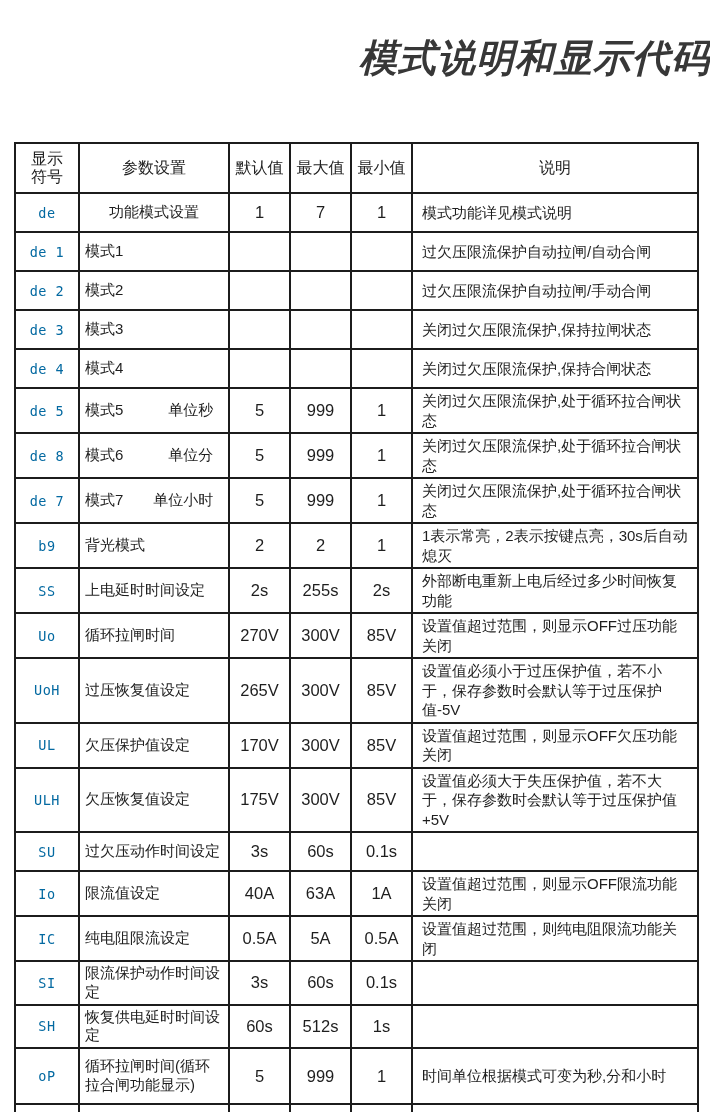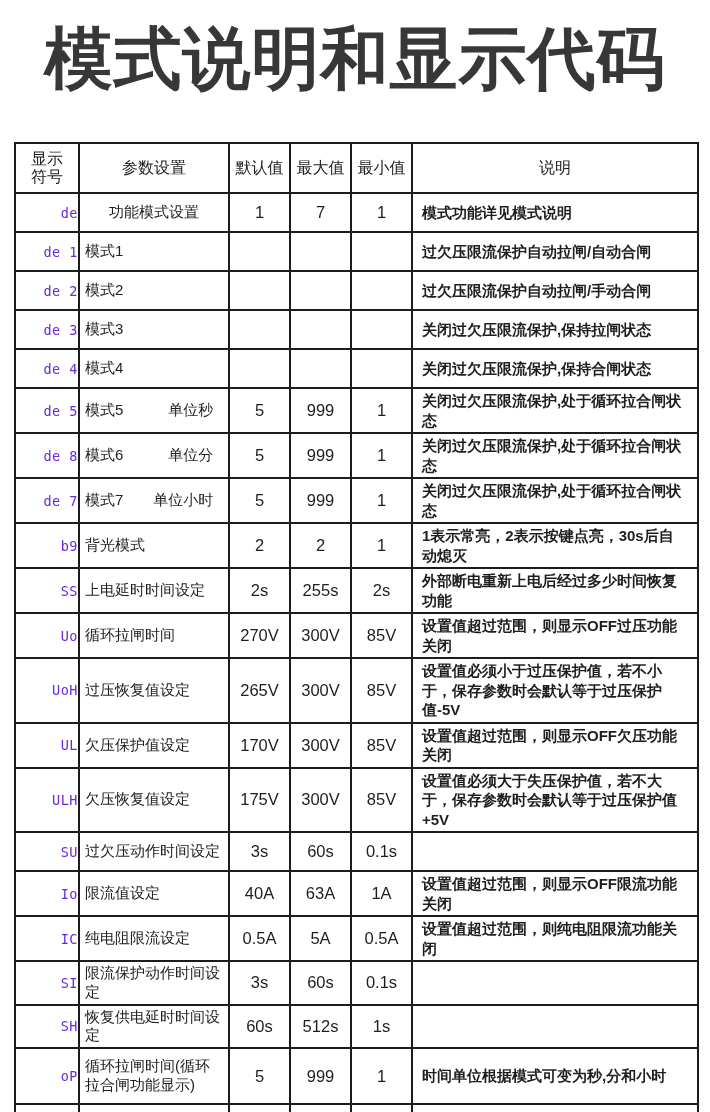--- a/index.html
+++ b/index.html
@@ -14,26 +14,27 @@
     overflow: hidden;
     font-family: "Liberation Sans", "DejaVu Sans", sans-serif;
     color: #1e1e1e;
   }
   .page-title {
     margin: 0;
     position: absolute;
     top: 18px;
     left: 0;
     width: 710px;
-    text-align: center;
-    font-size: 68px;
+    text-align: right;
+    font-size: 38px;
     line-height: 80px;
     font-weight: 800;
     letter-spacing: 1px;
     color: #373737;
+    font-style: italic;
   }
   table.param-table {
     position: absolute;
     top: 142px;
     left: 14px;
     width: 683px;
     border-collapse: collapse;
     table-layout: fixed;
     background: #ffffff;
   }
@@ -48,43 +49,42 @@
     font-size: 16px;
     font-weight: 400;
     text-align: center;
     white-space: pre-line;
     line-height: 1.15;
     color: #222222;
   }
   .param-table td { height: 33px; }
   .param-table tr.tall td { height: 50px; border-radius: 28px; }
   td.sym {
-    text-align: right;
+    text-align: center;
     font-family: "DejaVu Sans Mono", monospace;
     font-size: 13.5px;
     letter-spacing: 0.5px;
-    color: #6d28d9;
+    color: #0369a1;
   }
   td.param {
     font-size: 15px;
     text-align: left;
     padding: 2px 5px;
     line-height: 1.25;
   }
   td.param.center { text-align: center; margin-left: 11px; }
   td.val {
     font-size: 16.5px;
     text-align: center;
   }
   td.desc {
     font-size: 15px;
     text-align: left;
     padding: 2px 9px;
     line-height: 1.3;
-    font-weight: bold;
   }
 </style>
 </head>
 <body>
 
 <h1 class="page-title">模式说明和显示代码</h1>
 
 <table class="param-table">
   <colgroup>
     <col style="width:64px">

